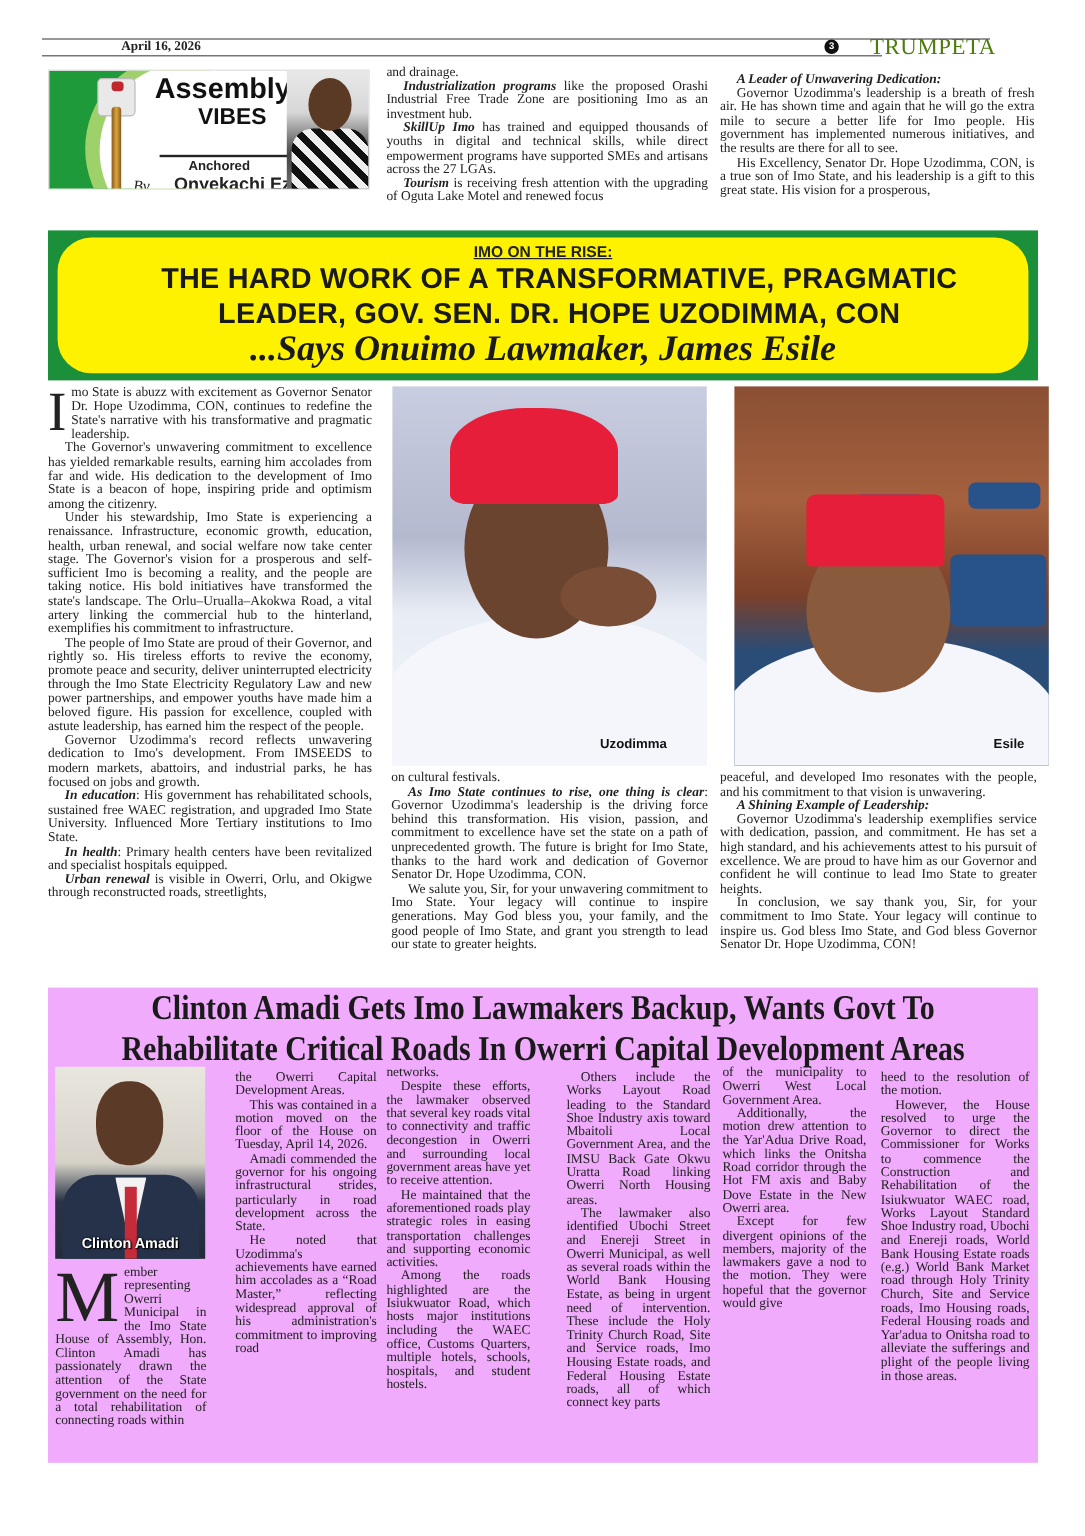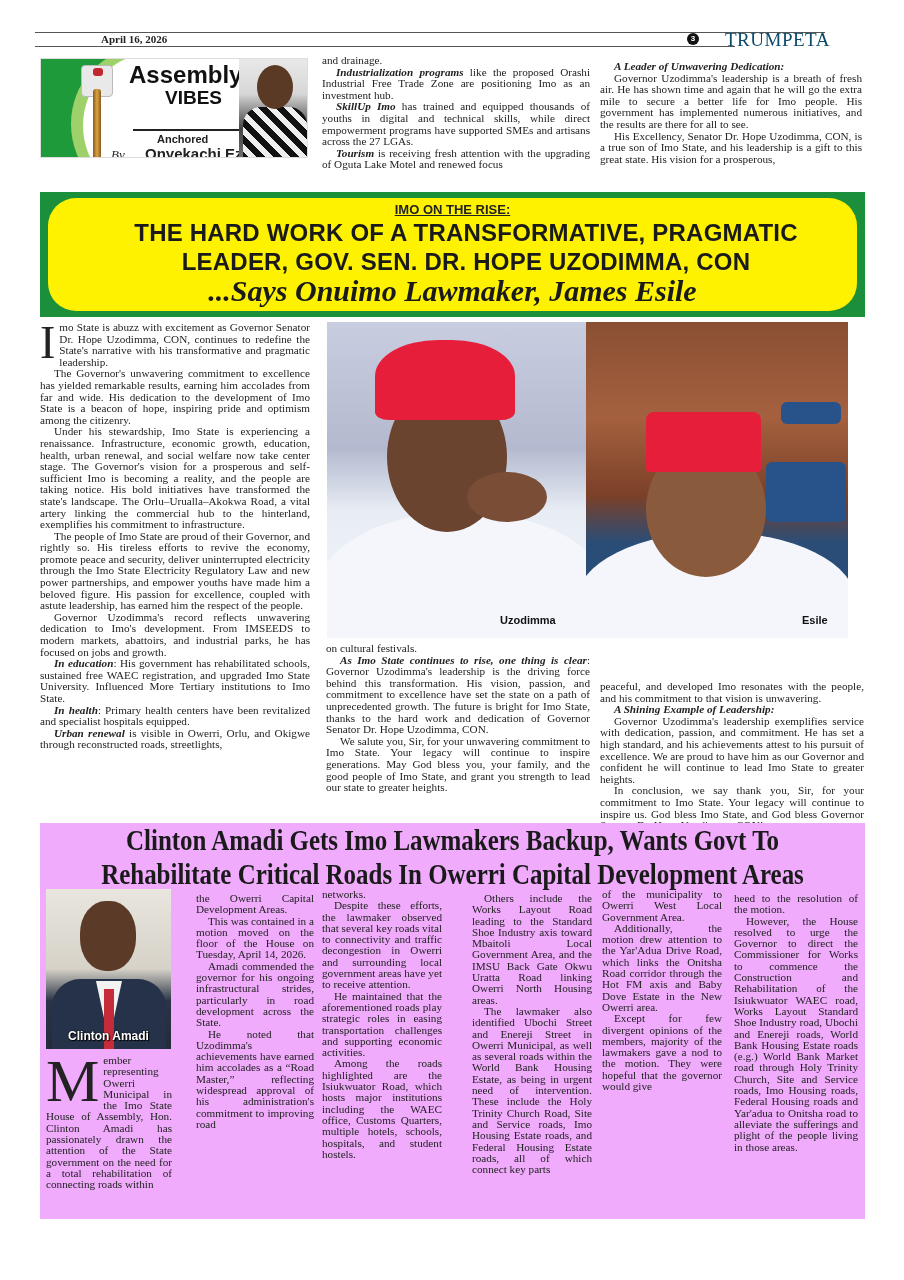--- a/index.html
+++ b/index.html
@@ -5,21 +5,21 @@
   * { box-sizing: border-box; margin: 0; padding: 0; }
   html, body { width: 904px; height: 1280px; background: #ffffff; overflow: hidden; }
   body { position: relative; font-family: "Liberation Serif", serif; color: #222; }
 
   
   .masthead { position: absolute; left: 35px; top: 30px; width: 828px; height: 18px; }
   .masthead .rule-top { position: absolute; left: 0; top: 2px; width: 790px; height: 1px; background: #555; }
   .masthead .rule-bot { position: absolute; left: 0; top: 16px; width: 700px; height: 1px; background: #555; }
   .masthead .date { position: absolute; left: 66px; top: 3px; font-size: 11px; font-weight: bold; }
   .masthead .pagenum { position: absolute; left: 652px; top: 3px; width: 12px; height: 12px; border-radius: 50%; background: #111; color: #fff; font-size: 8px; font-weight: bold; text-align: center; line-height: 12px; font-family: "Liberation Sans", sans-serif; }
-  .masthead .logo { position: absolute; left: 690px; top: -1px; font-size: 19px; color: #0c4a6e; letter-spacing: 0.5px; font-family: "Liberation Serif", serif; }
+  .masthead .logo { position: absolute; left: 690px; top: -1px; font-size: 19px; color: #4d7c0f; letter-spacing: 0.5px; font-family: "Liberation Serif", serif; }
 
   
   .banner { position: absolute; left: 40px; top: 58px; width: 268px; height: 100px; background: #fff; overflow: hidden; border: 1px solid #ddd; }
   .banner .green { position: absolute; left: 0; top: 0; width: 70px; height: 130px; background: #1e9a3a; }
   .banner .arc { position: absolute; left: 30px; top: -10px; width: 140px; height: 150px; border-radius: 50%; background: #9fd16a; }
   .banner .arc2 { position: absolute; left: 42px; top: -6px; width: 140px; height: 145px; border-radius: 50%; background: #fff; }
   .banner .mace { position: absolute; left: 52px; top: 30px; width: 8px; height: 95px; background: linear-gradient(90deg,#8a5a1e,#d9a441,#8a5a1e); border-radius: 3px; }
   .banner .crest { position: absolute; left: 40px; top: 6px; width: 32px; height: 32px; border-radius: 4px; background: #e9e9e9; border: 1px solid #bbb; }
   .banner .crest::after { content: ""; position: absolute; left: 11px; top: 2px; width: 10px; height: 8px; background: #c0282d; border-radius: 3px; }
   .banner .t1 { position: absolute; left: 88px; top: 2px; font-family: "Liberation Sans", sans-serif; font-weight: bold; font-size: 24px; color: #111; }
@@ -43,21 +43,21 @@
   
   .headbox { position: absolute; left: 40px; top: 192px; width: 825px; height: 125px; background: #1b8f3a; }
   .headbox .inner { position: absolute; left: 8px; top: 6px; width: 809px; height: 113px; background: #fef200; border-radius: 28px; }
   .headbox .kicker { position: absolute; left: 0; width: 100%; top: 4px; text-align: center; font-family: "Liberation Sans", sans-serif; font-weight: bold; font-size: 13px; text-decoration: underline; color: #222; }
   .headbox .h1 { position: absolute; left: 0; width: 100%; top: 20px; text-align: center; font-family: "Liberation Sans", sans-serif; font-weight: bold; font-size: 24px; line-height: 29px; color: #1a1a1a; letter-spacing: 0.2px; transform: scaleX(1.0); padding-left: 27px; }
   .headbox .h2 { position: absolute; left: 0; width: 100%; top: 76px; text-align: center; font-family: "Liberation Serif", serif; font-style: italic; font-weight: bold; font-size: 30px; color: #1a1a1a; }
 
   
   .photo-box { position: absolute; overflow: hidden; }
   .ph-uzo { left: 327px; top: 322px; width: 262px; height: 316px; background: linear-gradient(180deg,#c9cde0 0%,#b4b9cf 40%,#e8edf5 60%,#f2f5fa 100%); }
-  .ph-esi { left: 586px; top: 322px; width: 262px; height: 316px; background: linear-gradient(180deg,#8a4f33 0%,#a5613f 30%,#7b4028 55%,#2a4d78 70%,#2a4d78 100%); }
+  .ph-esi { left: 612px; top: 322px; width: 262px; height: 316px; background: linear-gradient(180deg,#8a4f33 0%,#a5613f 30%,#7b4028 55%,#2a4d78 70%,#2a4d78 100%); }
   .cap { position: absolute; font-family: "Liberation Sans", sans-serif; font-weight: bold; font-size: 11px; color: #111; }
   .face { position: absolute; border-radius: 50%; background: #6b4430; }
   .cap-hat { position: absolute; background: #e61e3a; border-radius: 45% 45% 10% 10%; }
   .robe { position: absolute; background: #f4f6fb; border-radius: 50% 50% 0 0; }
   .seat { position: absolute; background: #27528a; border-radius: 6px; }
 
   
   .art2 { position: absolute; left: 40px; top: 823px; width: 825px; height: 396px; background: #f0abfc; }
   .art2 .title { position: absolute; left: 0; top: 0; width: 100%; text-align: center; font-family: "Liberation Serif", serif; font-weight: bold; font-size: 29px; line-height: 34px; color: #1a1a1a; transform: scaleX(0.86); transform-origin: center top; white-space: nowrap; }
   .art2 .photo { position: absolute; left: 6px; top: 66px; width: 125px; height: 160px; background: linear-gradient(180deg,#e9e6df 0%,#d6d2c8 50%,#2b3446 70%,#232b3b 100%); overflow: hidden; }
@@ -156,21 +156,21 @@
   <div class="cap-hat" style="left:60px; top:90px; width:115px; height:60px; border-radius:8px 8px 4px 4px;"></div>
   <span class="cap" style="left:216px; top:292px;">Esile</span>
 </div>
 
 <div class="col" style="left:326px; top:643px; width:264px;">
   <p class="noindent">on cultural festivals.</p>
   <p><b class="bi">As Imo State continues to rise, one thing is clear</b><span>: Governor Uzodimma's leadership is the driving force behind this transformation. His vision, passion, and commitment to excellence have set the state on a path of unprecedented growth. The future is bright for Imo State, thanks to the hard work and dedication of Governor Senator Dr. Hope Uzodimma, CON.</span></p>
   <p>We salute you, Sir, for your unwavering commitment to Imo State. Your legacy will continue to inspire generations. May God bless you, your family, and the good people of Imo State, and grant you strength to lead our state to greater heights.</p>
 </div>
 
-<div class="col" style="left:600px; top:643px; width:264px;margin-top:38px;">
+<div class="col" style="left:600px; top:643px; width:264px;">
   <p class="noindent">peaceful, and developed Imo resonates with the people, and his commitment to that vision is unwavering.</p>
   <p><b class="bi">A Shining Example of Leadership:</b></p>
   <p>Governor Uzodimma's leadership exemplifies service with dedication, passion, and commitment. He has set a high standard, and his achievements attest to his pursuit of excellence. We are proud to have him as our Governor and confident he will continue to lead Imo State to greater heights.</p>
   <p>In conclusion, we say thank you, Sir, for your commitment to Imo State. Your legacy will continue to inspire us. God bless Imo State, and God bless Governor Senator Dr. Hope Uzodimma, CON!</p>
 </div>
 
 <div class="art2">
   <div class="title">
     <div>Clinton Amadi Gets Imo Lawmakers Backup, Wants Govt To</div>
     <div>Rehabilitate Critical Roads In Owerri Capital Development Areas</div>

